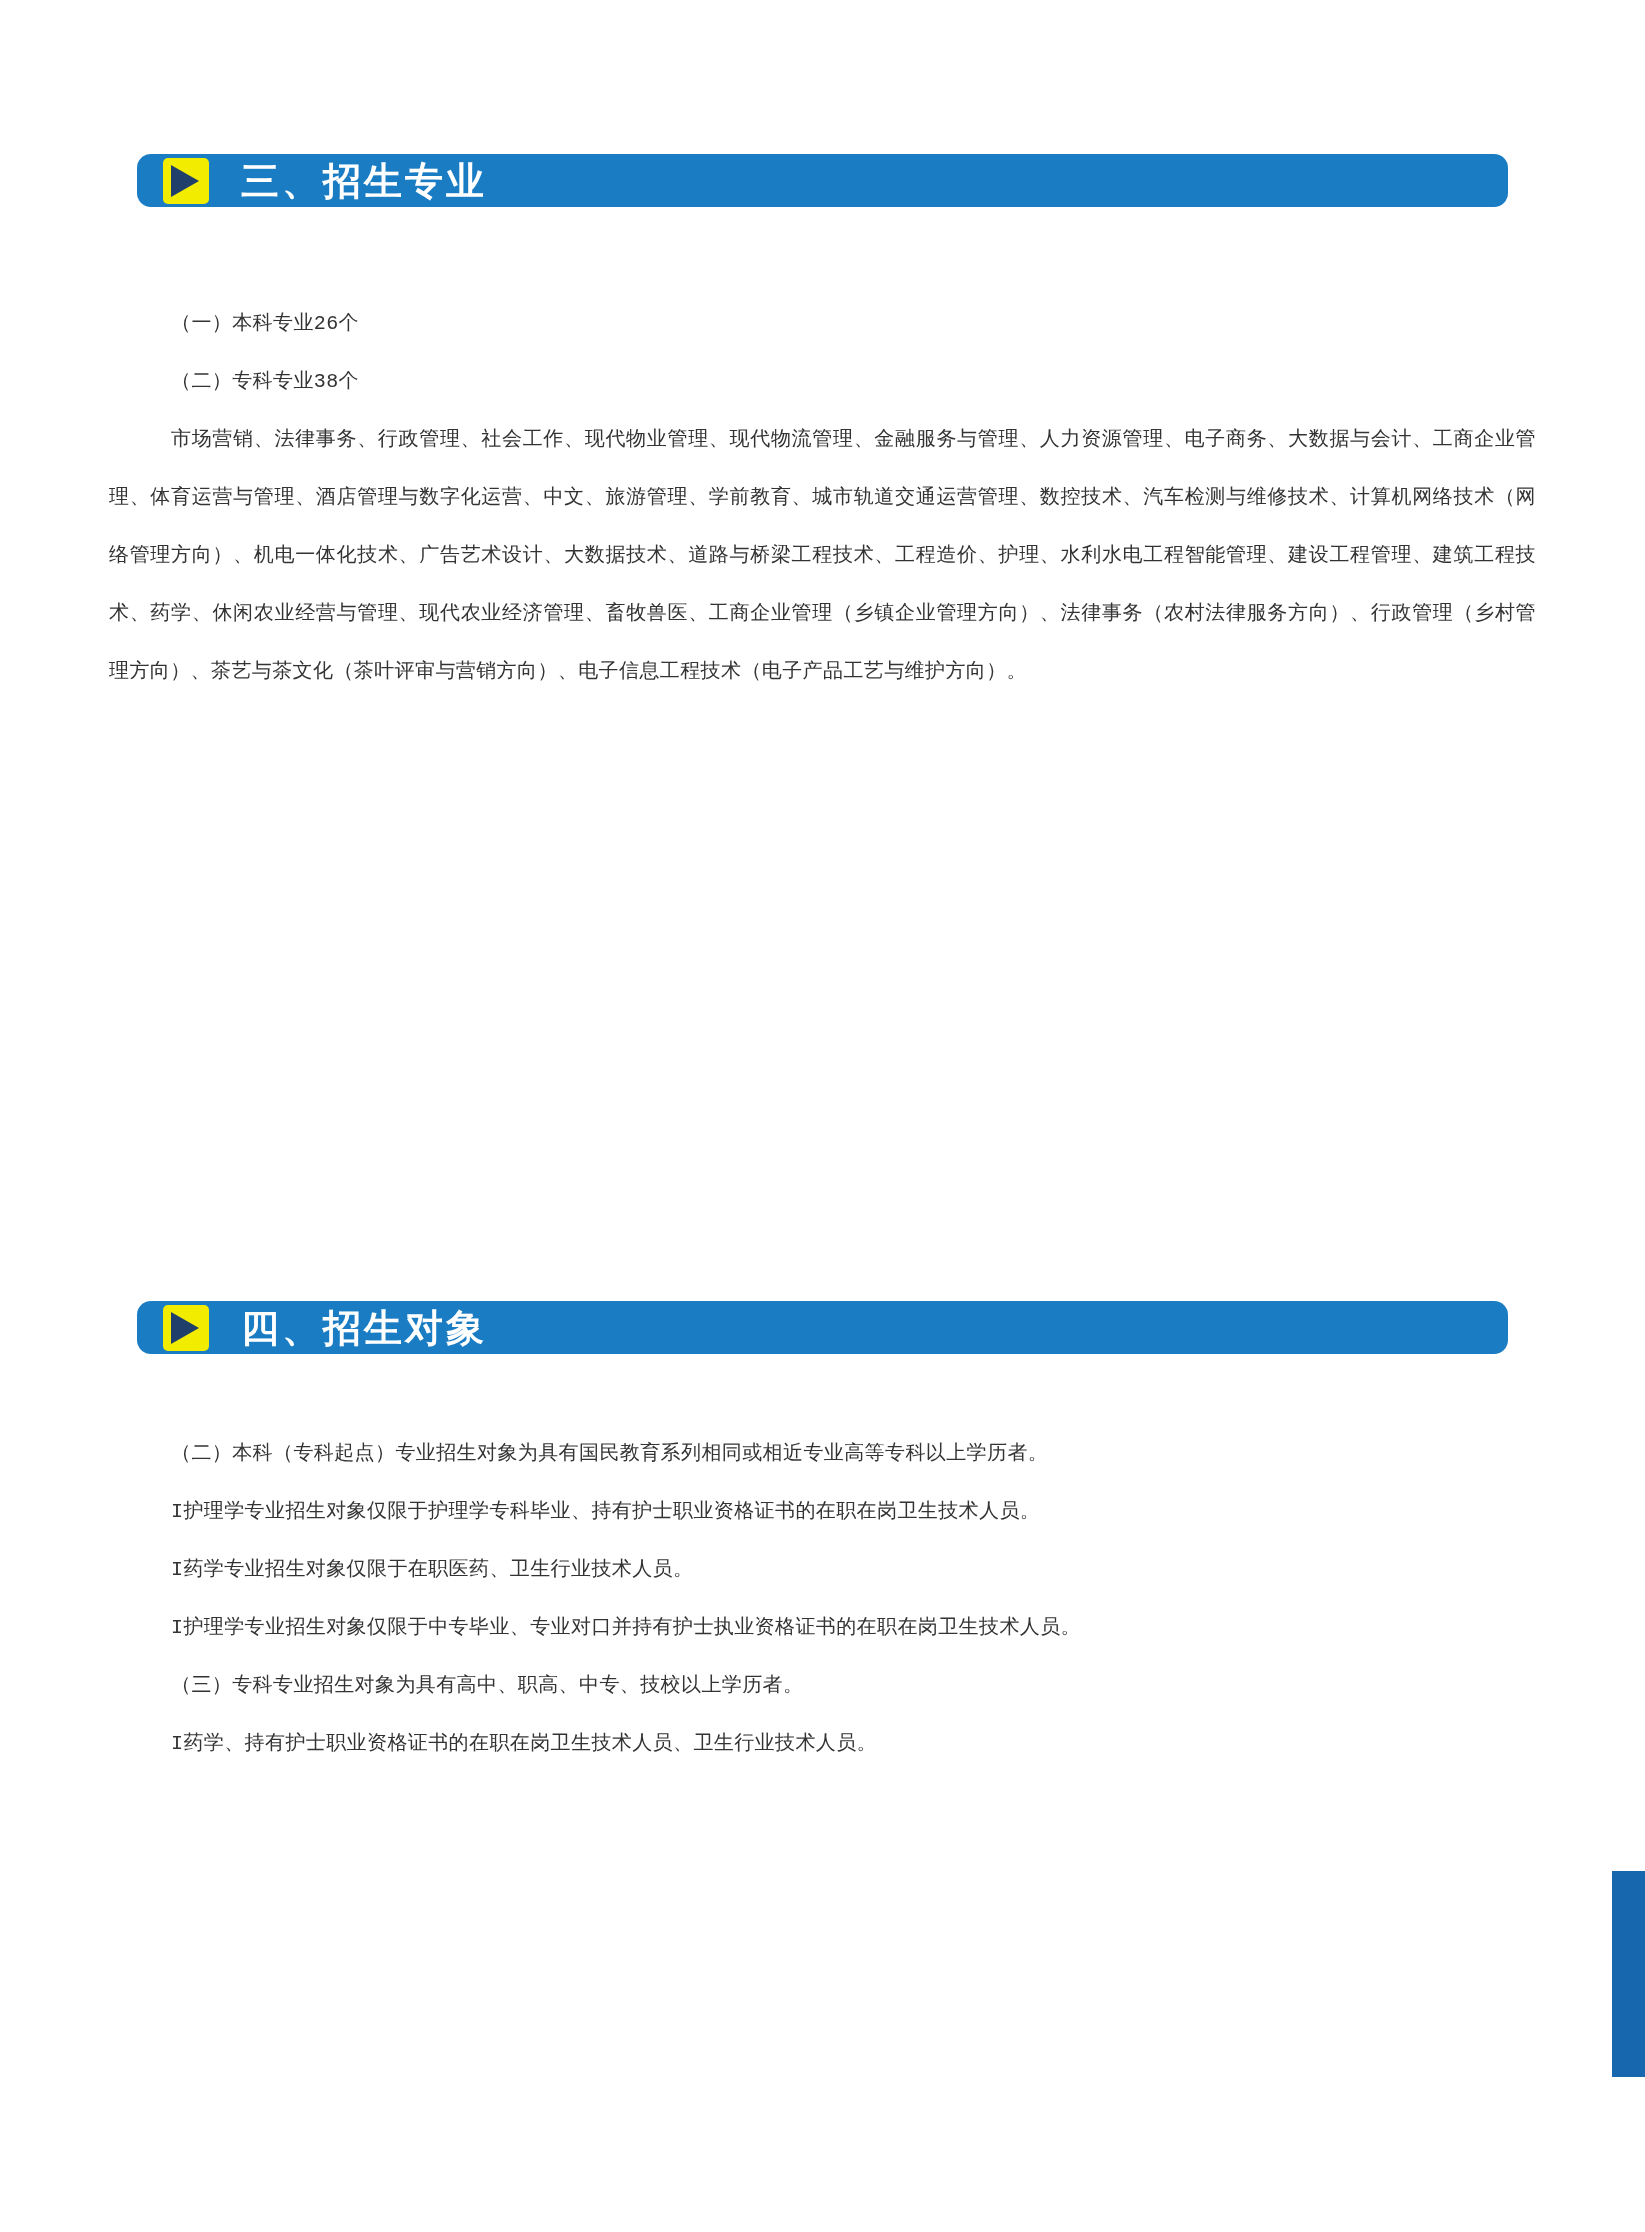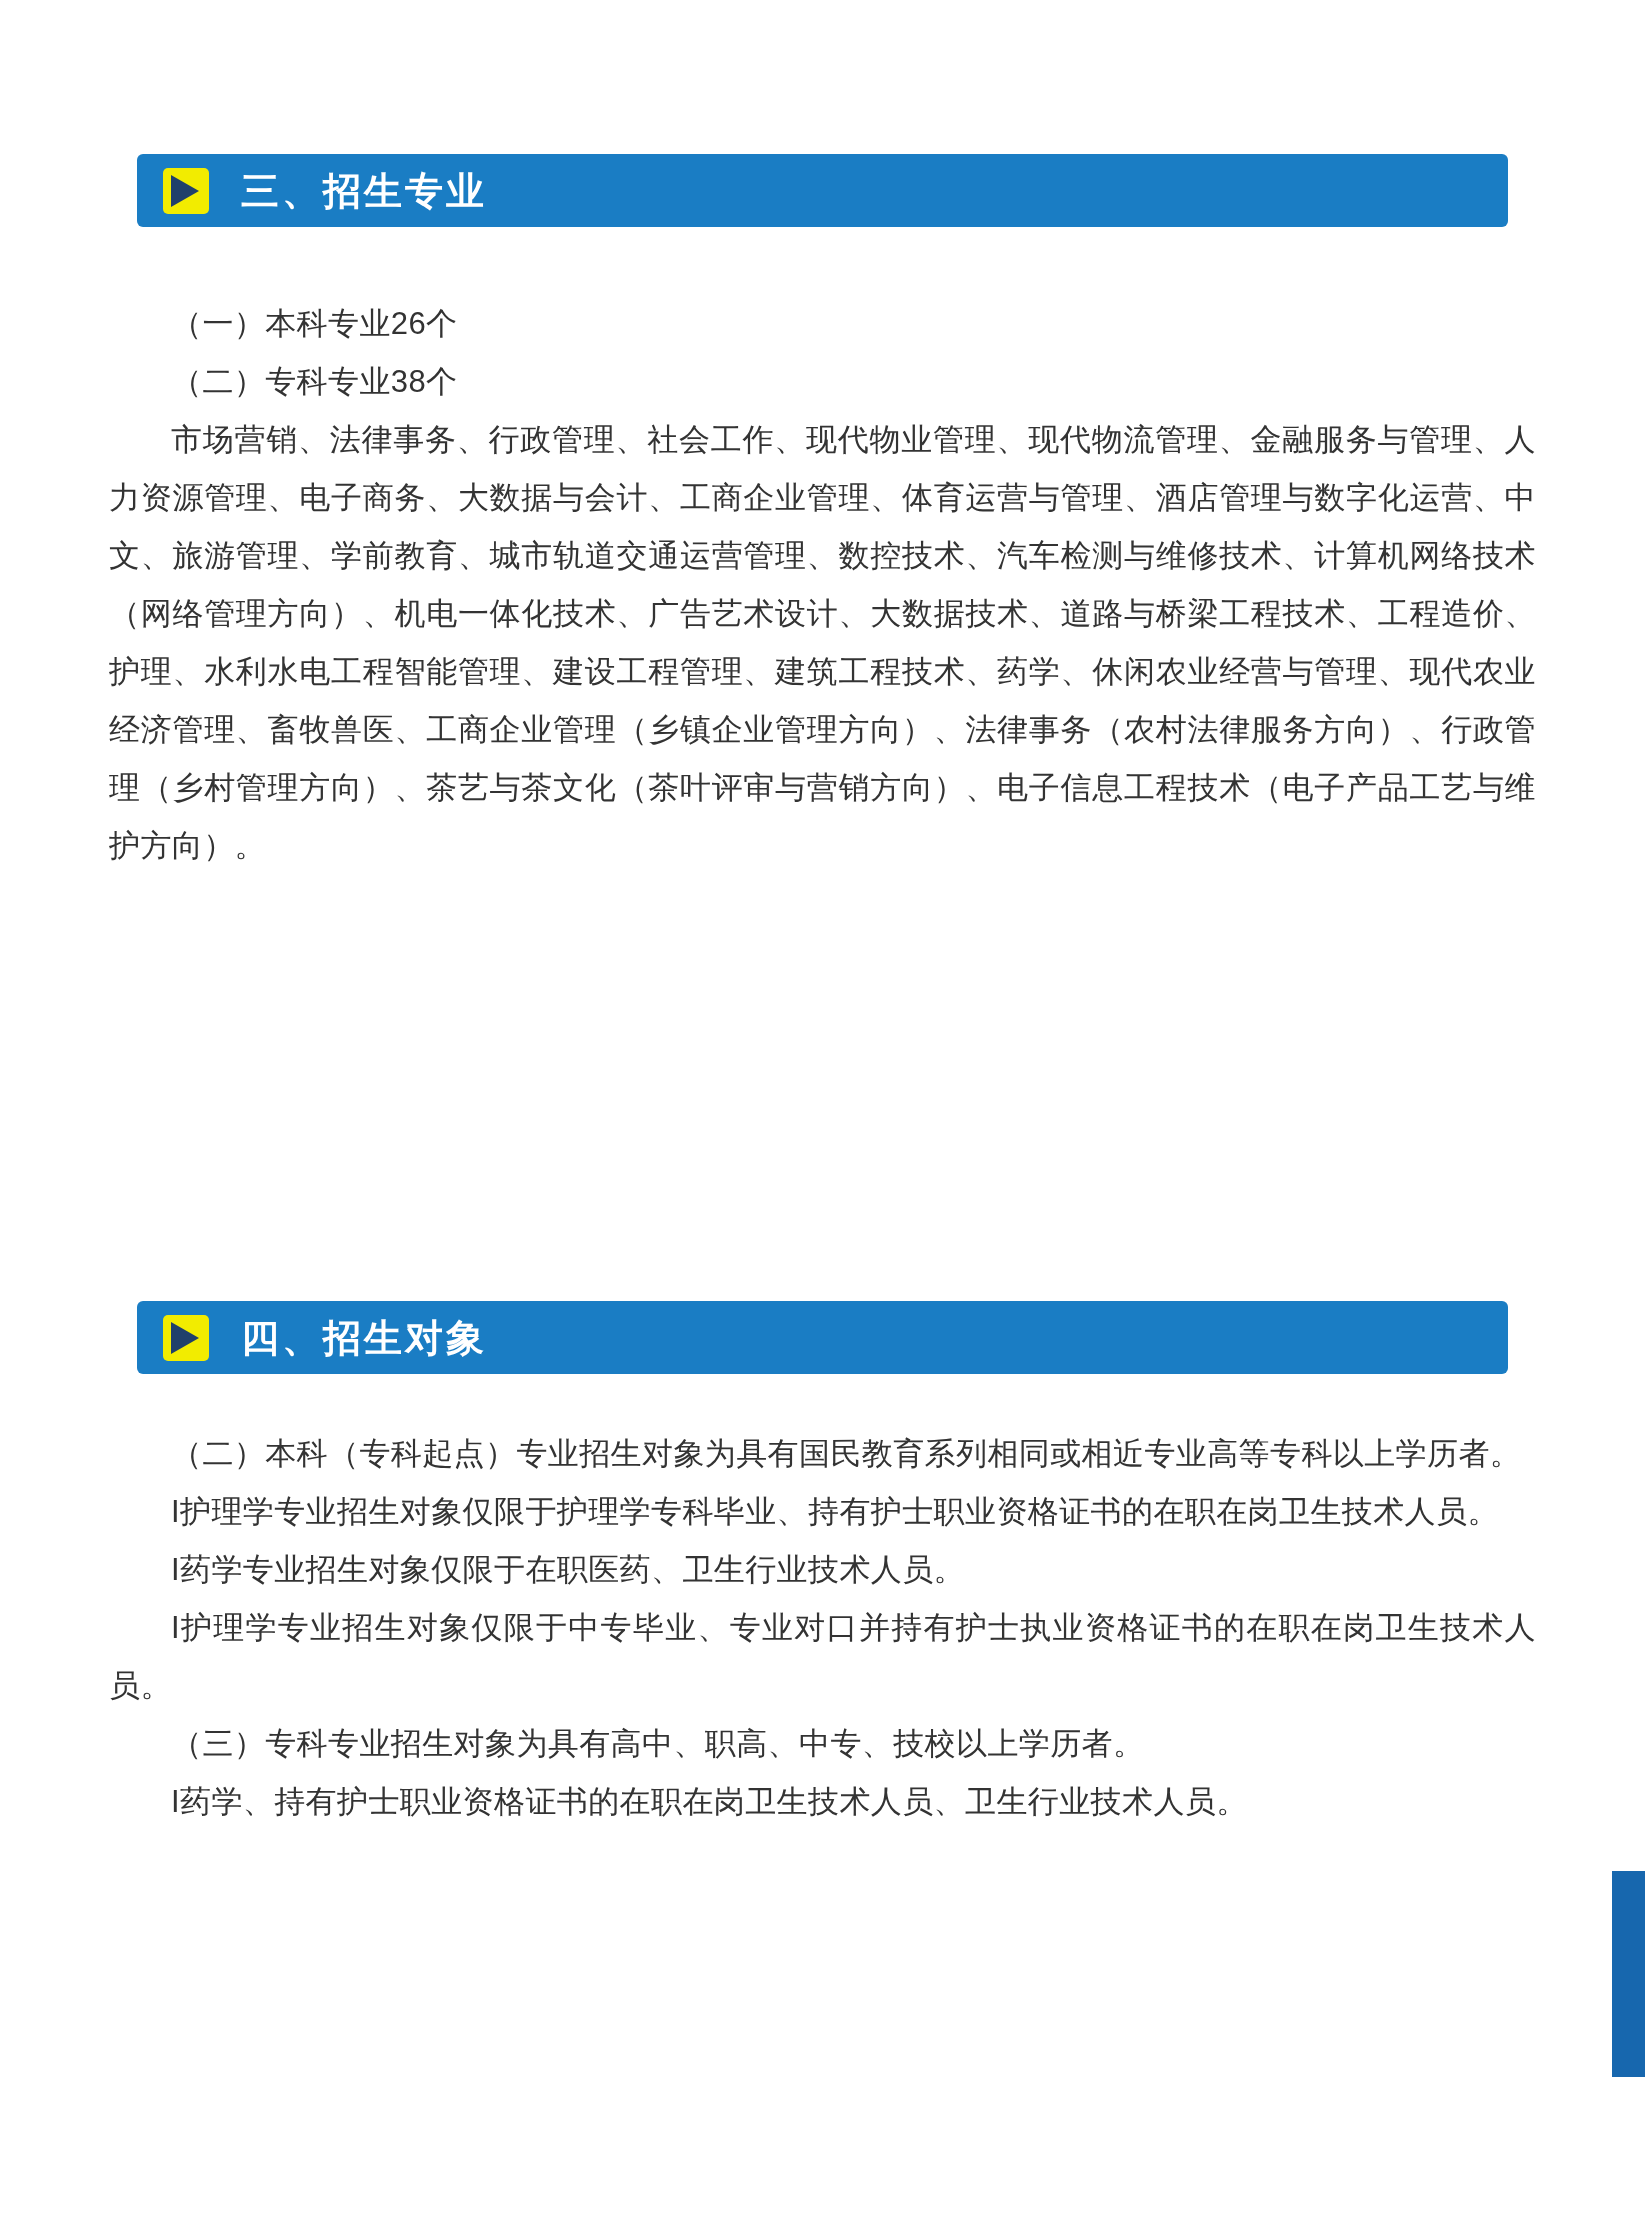--- a/index.html
+++ b/index.html
@@ -22,23 +22,23 @@
     height: 2233px;
     box-sizing: border-box;
     padding: 0;
   }
 
   
   .section-banner {
     position: absolute;
     left: 137px;
     width: 1371px;
-    height: 73px;
+    height: 53px;
     background: #1a7dc4;
-    border-radius: 6px;
+    border-radius: 14px;
     display: flex;
     align-items: center;
     box-sizing: border-box;
     padding-left: 26px;
   }
   .banner-icon {
     width: 46px;
     height: 46px;
     flex: 0 0 auto;
     position: relative;
@@ -72,27 +72,27 @@
   
   .body-block {
     position: absolute;
     left: 109px;
     width: 1427px;
     box-sizing: border-box;
   }
   p.para {
     margin: 0 0 0 0;
     color: #333333;
-    font-size: 31px;
+    font-size: 20px;
     line-height: 58px;
     text-align: justify;
     text-justify: inter-ideograph;
     letter-spacing: 0.4px;
     text-indent: 62px;
-    font-family: Liberation Sans, sans-serif;
+    font-family: Liberation Mono, monospace;
   }
 
   
   .edge-tab {
     position: absolute;
     right: 0;
     width: 34px;
     height: 206px;
     background: #1767ae;
   }

